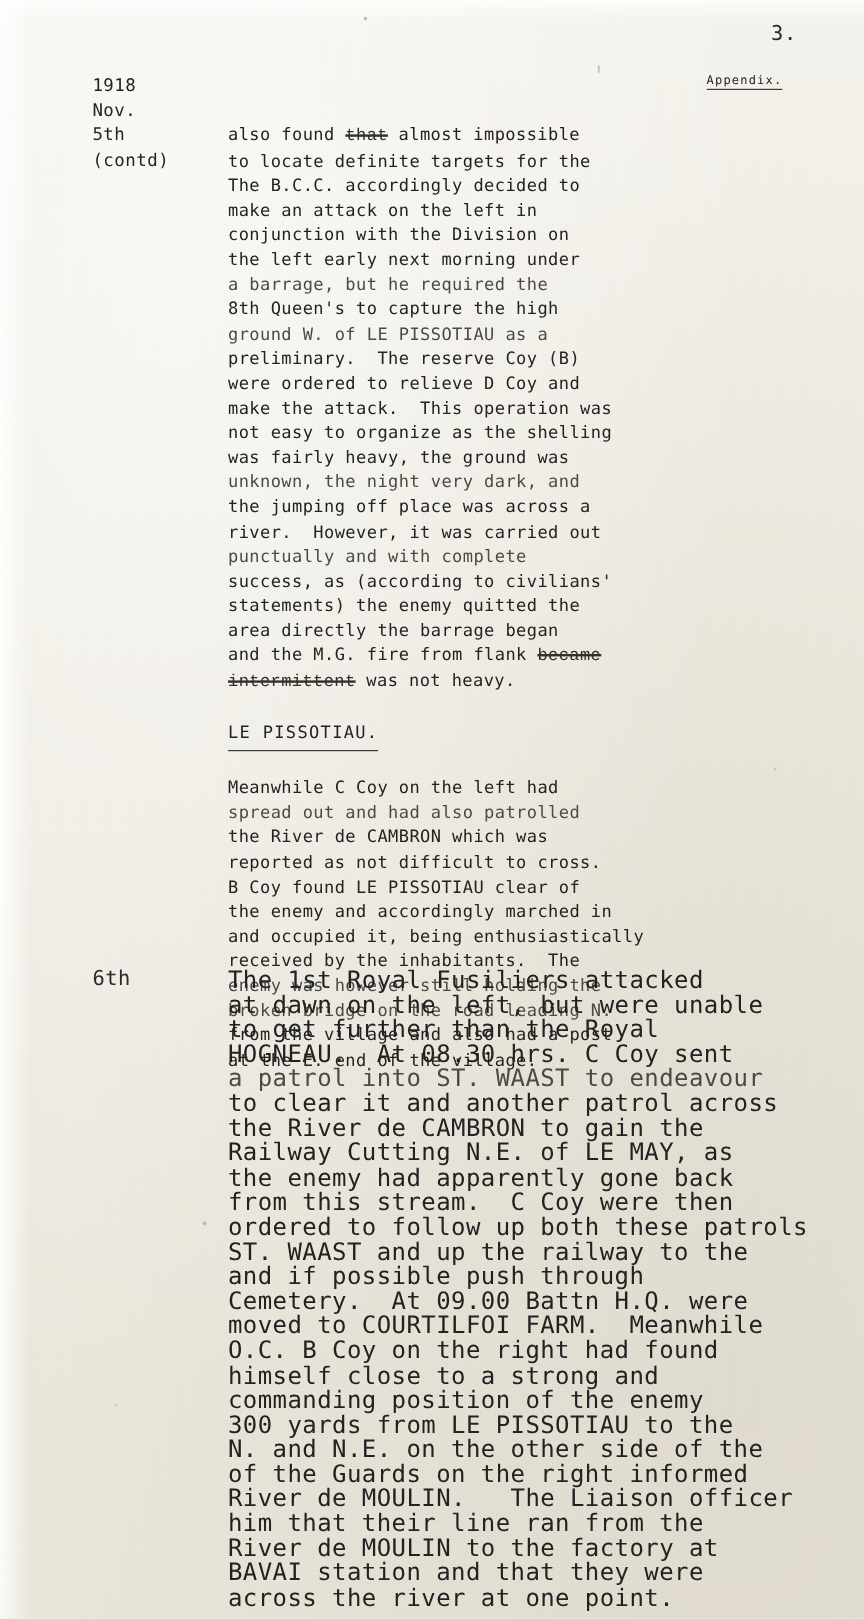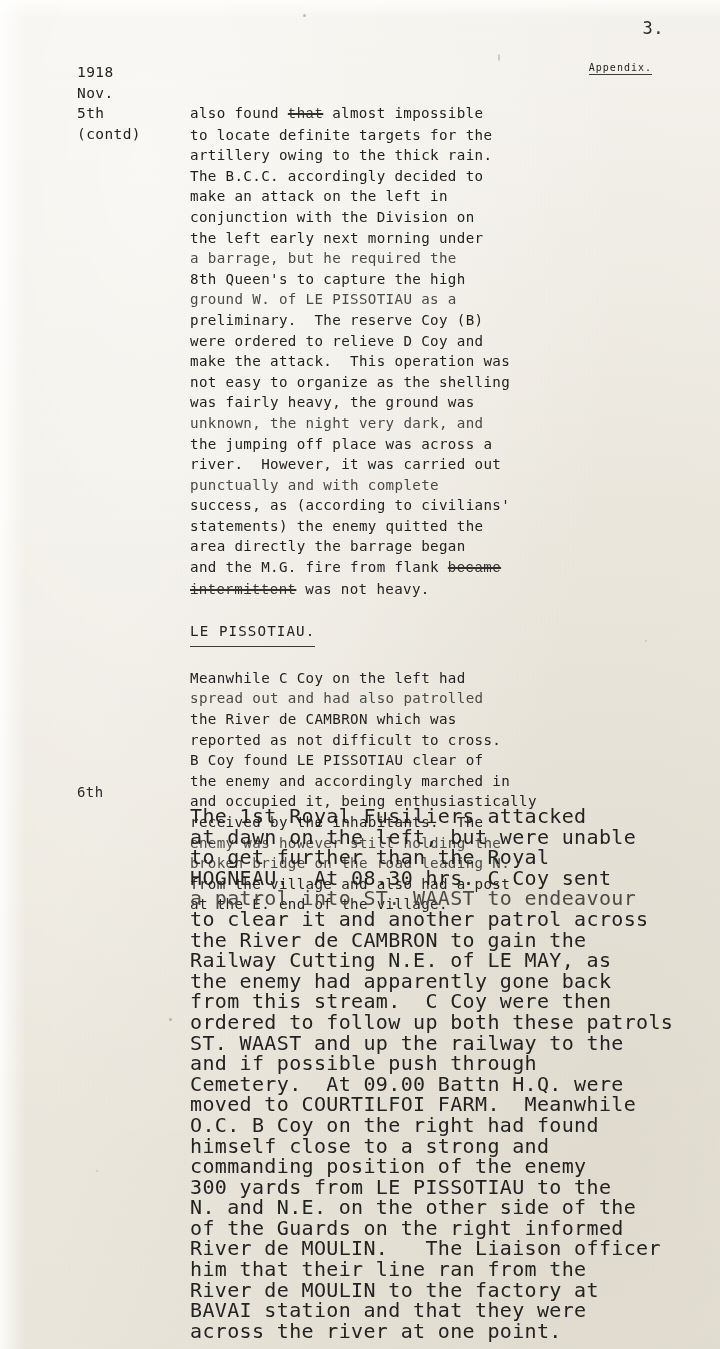--- a/index.html
+++ b/index.html
@@ -73,22 +73,22 @@
     font-size: 14.5px;
     line-height: 20.5px;
     letter-spacing: 0.4px;
     color: #232323;
   }
   .date-col div { white-space: pre; }
 
   .date-col-2 {
     position: absolute;
     left: 77px;
-    top: 784px;
-    font-size: 14px;
+    top: 806px;
+    font-size: 17px;
     letter-spacing: 0.4px;
     color: #2b2b2b;
   }
 
   .body-col {
     position: absolute;
     left: 190px;
     top: 103px;
     width: 420px;
     font-size: 14.2px;
@@ -160,21 +160,20 @@
     <div>5th</div>
     <div>(contd)</div>
   </div>
 
   <div class="date-col-2">6th</div>
 
   <div class="body-col">
     <p class="para">
       <span class="ln">also found <span class="strike">that</span> almost impossible</span>
       <span class="ln">to locate definite targets for the</span>
-      <span class="ln">artillery owing to the thick rain.</span>
       <span class="ln">The B.C.C. accordingly decided to</span>
       <span class="ln">make an attack on the left in</span>
       <span class="ln">conjunction with the Division on</span>
       <span class="ln">the left early next morning under</span>
       <span class="ln faded">a barrage, but he required the</span>
       <span class="ln">8th Queen's to capture the high</span>
       <span class="ln faded">ground W. of LE PISSOTIAU as a</span>
       <span class="ln">preliminary.  The reserve Coy (B)</span>
       <span class="ln">were ordered to relieve D Coy and</span>
       <span class="ln">make the attack.  This operation was</span>

